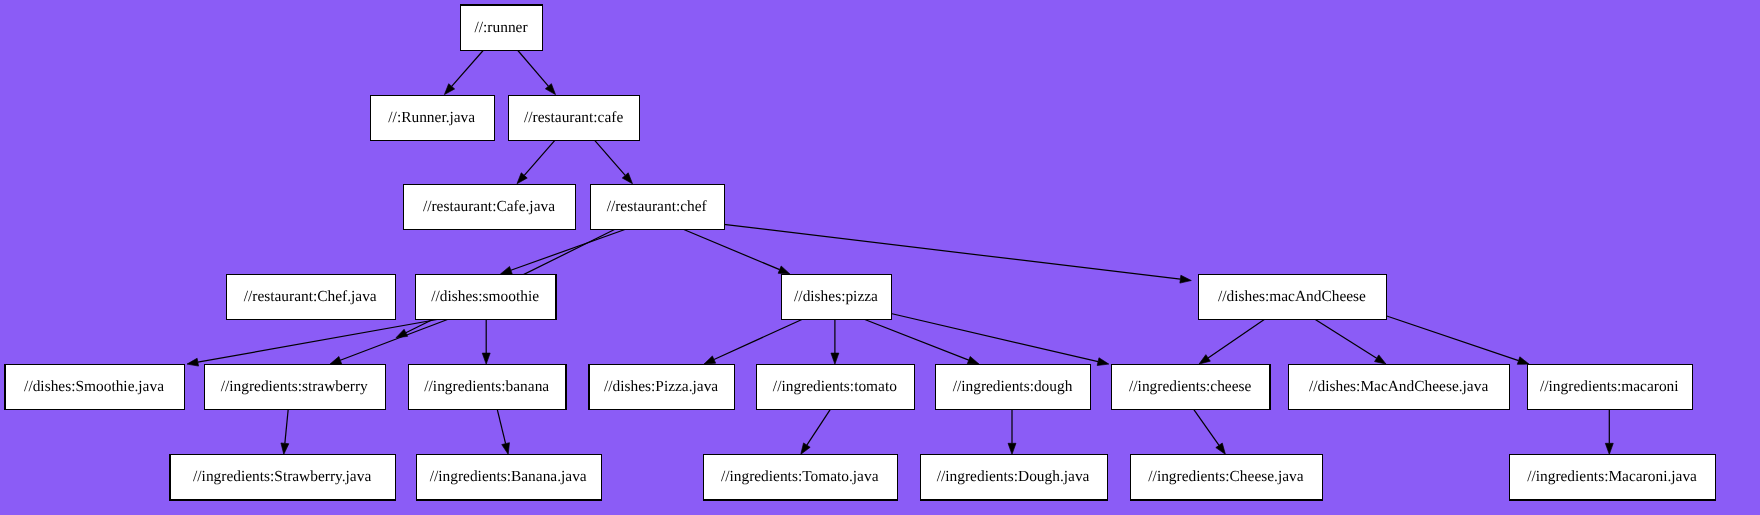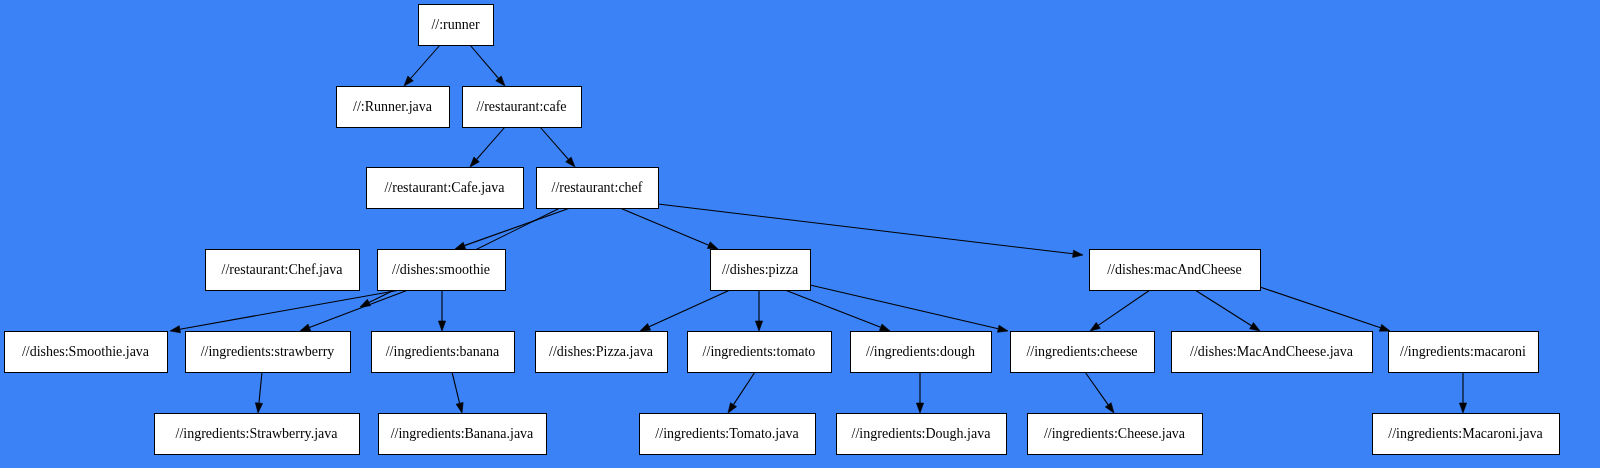--- a/index.html
+++ b/index.html
@@ -4,21 +4,21 @@
 <style>
   html, body {
     margin: 0;
     padding: 0;
     background: #ffffff;
   }
   #graph-root {
     position: relative;
     width: 1600px;
     height: 468px;
-    background: #3b82f6;
+    background: #8b5cf6;
     overflow: hidden;
     font-family: "Liberation Serif", "DejaVu Serif", serif;
   }
   #graph-svg {
     display: block;
     width: 1600px;
     height: 468px;
   }
   .node-rect {
     fill: #ffffff;

